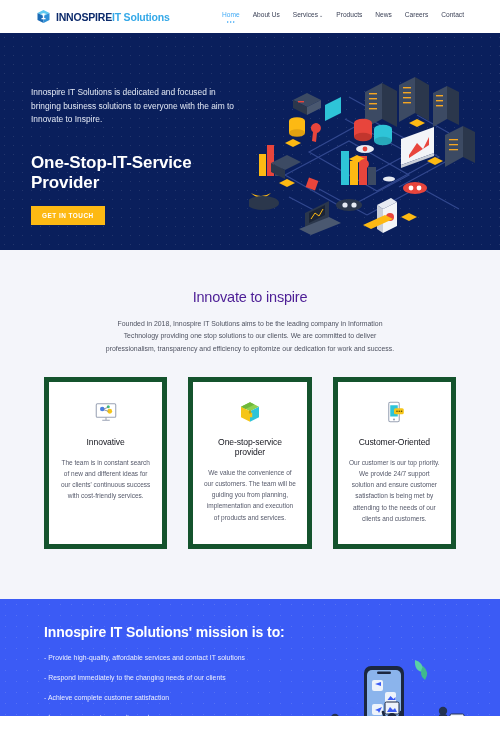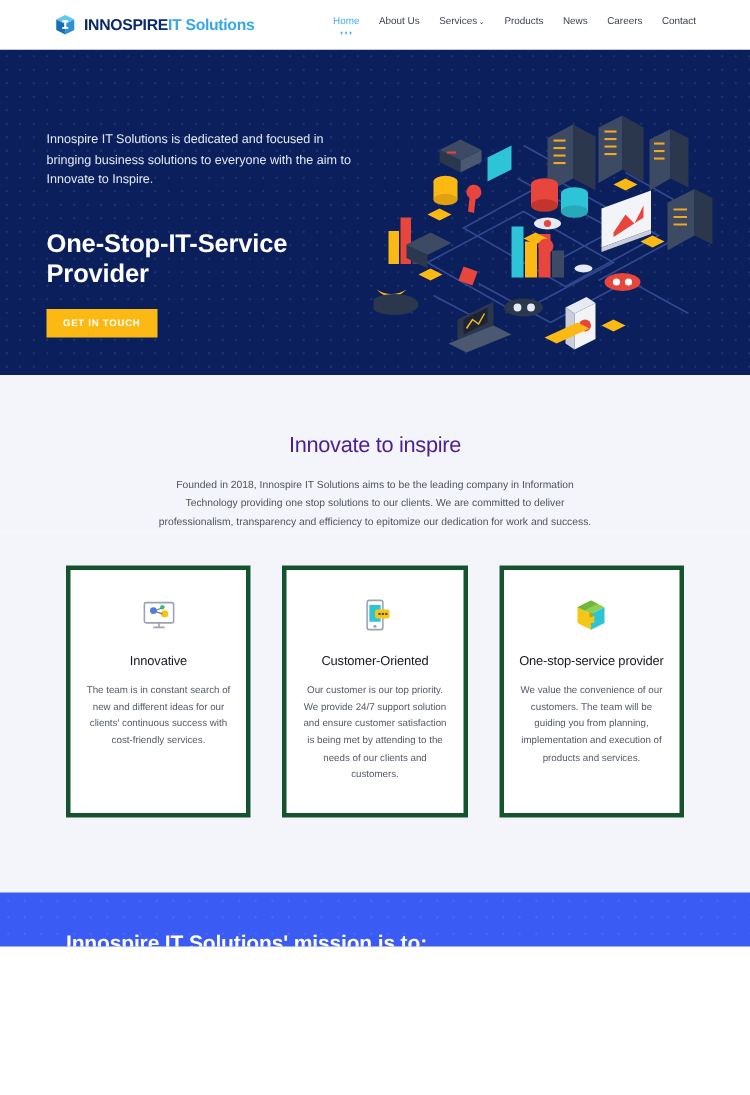--- a/index.html
+++ b/index.html
@@ -2,21 +2,21 @@
 <html><head>
 <meta charset="utf-8">
 <style>
   * { box-sizing: border-box; margin: 0; padding: 0; }
   html, body {
     width: 500px; height: 730px;
     font-family: "Liberation Sans", sans-serif;
     background: #ffffff;
     overflow: hidden;
   }
-  .page { position: relative; width: 500px; height: 631px; overflow: hidden; }
+  .page { position: relative; width: 500px; height: 716px; overflow: hidden; }
 
   
   .header {
     height: 33px; background: #ffffff;
     display: flex; align-items: center;
     padding: 0 36px 0 36px;
     position: relative; z-index: 20;
   }
   .logo { display: flex; align-items: center; gap: 5px; }
   .logo-mark { width: 15px; height: 15px; position: relative; flex: none; }
@@ -66,21 +66,21 @@
     margin: 13px auto 0; width: 300px;
     font-size: 6.9px; line-height: 1.78; color: #4e5260;
   }
 
   
   .cards {
     background: #f4f5fa; padding: 22px 44px 50px;
     display: flex; gap: 21px; align-items: stretch;
   }
   .card {
-    flex: 1; background: #ffffff; border: 3px solid #14532d;
+    flex: 1; background: #ffffff; border: 5px solid #14532d;
     padding: 18px 10px 20px; text-align: center;
     display: flex; flex-direction: column; align-items: center;
   }
   .card-icon { width: 24px; height: 24px; margin-bottom: 13px; }
   .card h3 { font-size: 8.6px; color: #15161e; font-weight: 400; margin-bottom: 10px; letter-spacing: -0.1px; }
   .card p { font-size: 6.5px; line-height: 1.72; color: #55596a; }
 
   
   .mission {
     position: relative; background: #3b5bf5; min-height: 165px;
@@ -310,47 +310,47 @@
           <path d="M16 23 L16 27 M11 27 L21 27" stroke="#9aa3b5" stroke-width="1.4"></path>
         </svg>
       </span>
       <h3>Innovative</h3>
       <p>The team is in constant search of new and different ideas for our clients' continuous success with cost-friendly services.</p>
     </div>
 
     <div class="card">
       <span class="card-icon">
         <svg viewBox="0 0 32 32" width="24" height="24">
+          <polygon points="16,3 28,9 16,15 4,9" fill="#8fd14f"></polygon>
+          <polygon points="4,9 16,15 16,29 4,23" fill="#f5c518"></polygon>
+          <polygon points="28,9 16,15 16,29 28,23" fill="#2ec4d8"></polygon>
+          <polygon points="16,3 22,6 10,12 4,9" fill="#6fb83a"></polygon>
+          <rect x="13" y="17" width="6" height="6" fill="#f5c518"></rect>
+          <rect x="14.6" y="14" width="2.8" height="4" fill="#bfa30f"></rect>
+        </svg>
+      </span>
+      <h3>One-stop-service provider</h3>
+      <p>We value the convenience of our customers. The team will be guiding you from planning, implementation and execution of products and services.</p>
+    </div>
+
+    <div class="card">
+      <span class="card-icon">
+        <svg viewBox="0 0 32 32" width="24" height="24">
           <rect x="9" y="3" width="14" height="26" rx="2" fill="#ffffff" stroke="#9aa3b5" stroke-width="1.4"></rect>
           <rect x="11" y="7" width="10" height="15" fill="#2ec4d8"></rect>
           <rect x="16" y="11" width="13" height="8" rx="2" fill="#f5c518"></rect>
           <circle cx="20" cy="15" r="1.1" fill="#5a4a00"></circle>
           <circle cx="23" cy="15" r="1.1" fill="#5a4a00"></circle>
           <circle cx="26" cy="15" r="1.1" fill="#5a4a00"></circle>
           <circle cx="16" cy="26" r="1.4" fill="#9aa3b5"></circle>
         </svg>
       </span>
       <h3>Customer-Oriented</h3>
       <p>Our customer is our top priority. We provide 24/7 support solution and ensure customer satisfaction is being met by attending to the needs of our clients and customers.</p>
     </div>
-
-    <div class="card">
-      <span class="card-icon">
-        <svg viewBox="0 0 32 32" width="24" height="24">
-          <polygon points="16,3 28,9 16,15 4,9" fill="#8fd14f"></polygon>
-          <polygon points="4,9 16,15 16,29 4,23" fill="#f5c518"></polygon>
-          <polygon points="28,9 16,15 16,29 28,23" fill="#2ec4d8"></polygon>
-          <polygon points="16,3 22,6 10,12 4,9" fill="#6fb83a"></polygon>
-          <rect x="13" y="17" width="6" height="6" fill="#f5c518"></rect>
-          <rect x="14.6" y="14" width="2.8" height="4" fill="#bfa30f"></rect>
-        </svg>
-      </span>
-      <h3>One-stop-service provider</h3>
-      <p>We value the convenience of our customers. The team will be guiding you from planning, implementation and execution of products and services.</p>
-    </div>
   </div>
 
   <div class="mission">
     <h2>Innospire IT Solutions' mission is to:</h2>
     <ul>
       <li>- Provide high-quality, affordable services and contact IT solutions</li>
       <li>- Respond immediately to the changing needs of our clients</li>
       <li>- Achieve complete customer satisfaction</li>
       <li>- Improve our services continuously</li>
     </ul>

